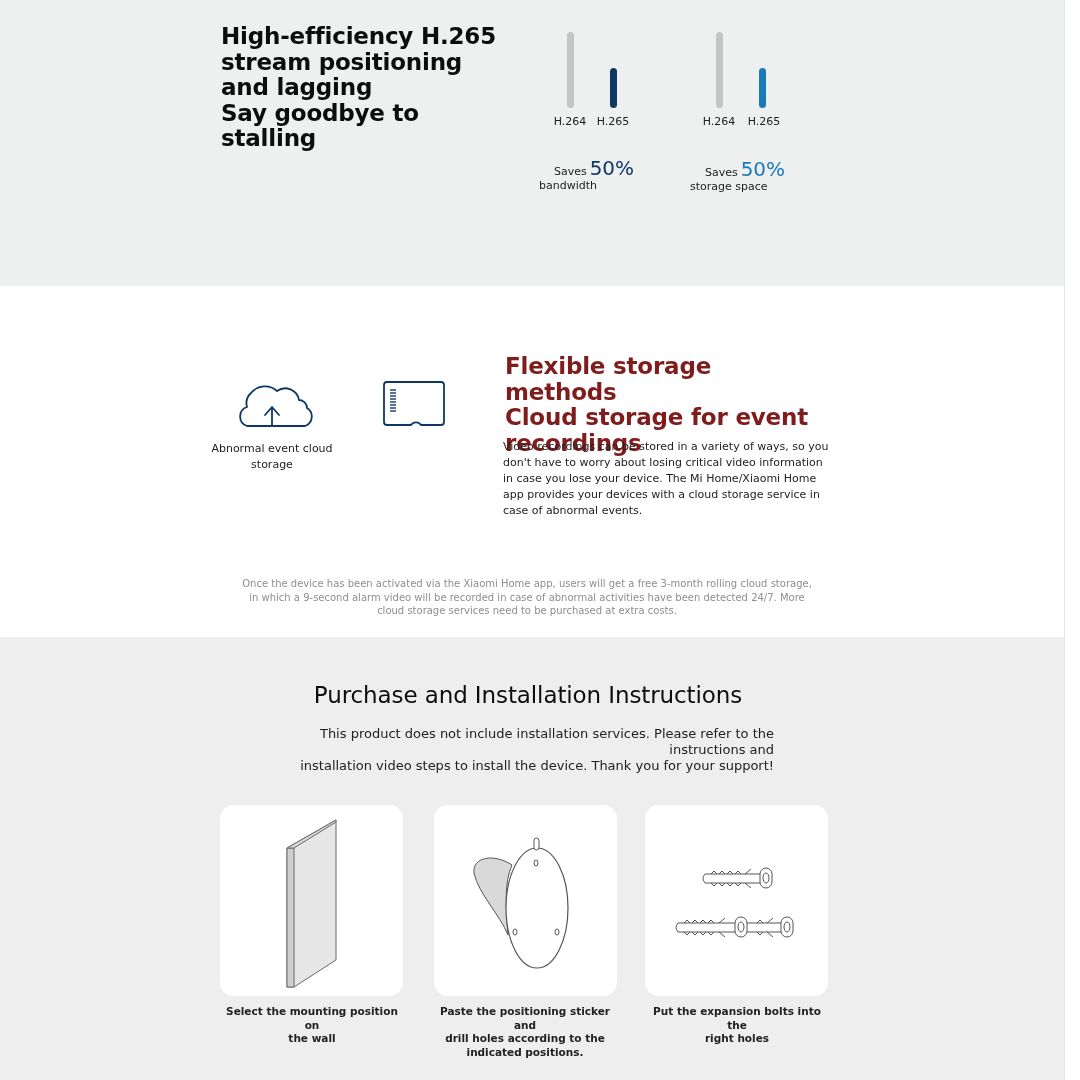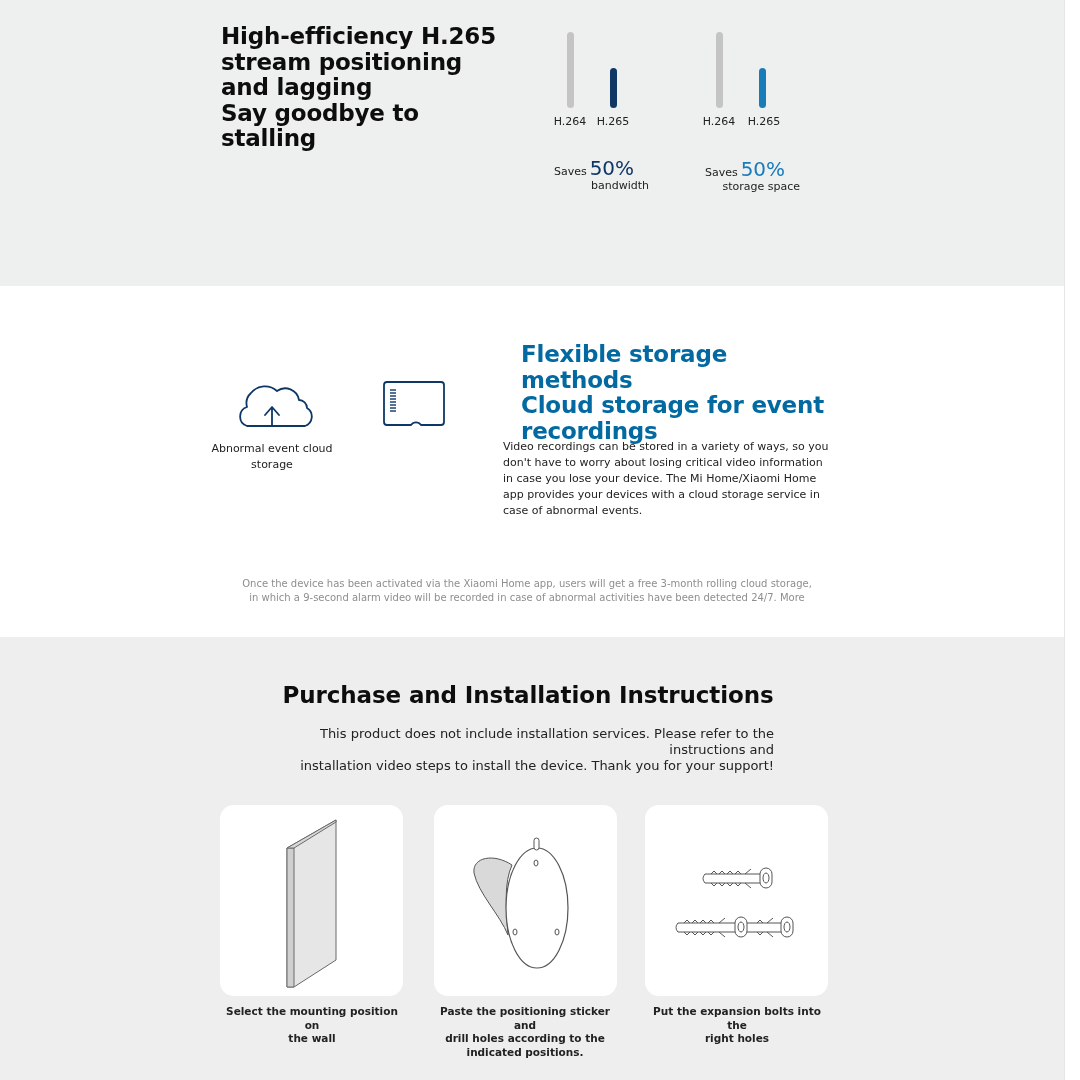--- a/index.html
+++ b/index.html
@@ -11,33 +11,33 @@
   
   .sec1 { position: absolute; left: 0; top: 0; width: 1064px; height: 286px; background: #eeefef; }
   .sec1 h1 { position: absolute; left: 221px; top: 24px; width: 300px; font-size: 23px; line-height: 25.5px; font-weight: bold; letter-spacing: -0.2px; color: #0d0d0d; }
   .sec1 .desc { position: absolute; left: 220px; top: 145px; width: 300px; font-size: 11px; line-height: 16px; color: #222; }
 
   .chart { position: absolute; top: 28px; width: 110px; height: 170px; }
   .chart .bar { position: absolute; width: 7px; border-radius: 4px; }
   .chart .lbl { position: absolute; top: 87px; font-size: 11px; color: #222; width: 44px; text-align: center; }
   .chart .saves { position: absolute; top: 128px; left: 0; width: 110px; text-align: center; font-size: 11px; color: #222; }
   .chart .saves .pct { font-size: 20px; margin-left: 3px; }
-  .chart .sub { position: absolute; top: 152px; left: 0; width: 110px; text-align: right; font-size: 11px; color: #222; }
+  .chart .sub { position: absolute; top: 152px; left: 0; width: 110px; text-align: left; font-size: 11px; color: #222; }
 
   
   .sec2 { position: absolute; left: 0; top: 286px; width: 1064px; height: 351px; background: #ffffff; }
   .feat { position: absolute; text-align: center; font-size: 11px; line-height: 16px; color: #222; }
   .feat svg { display: block; margin: 0 auto; }
-  .sec2 h2 { position: absolute; left: 505px; top: 56px; width: 320px; font-size: 23px; line-height: 25.5px; font-weight: bold; color: #0369a1; letter-spacing: -0.2px; margin-left: 16px; }
+  .sec2 h2 { position: absolute; left: 505px; top: 68px; width: 320px; font-size: 23px; line-height: 25.5px; font-weight: bold; color: #7f1d1d; letter-spacing: -0.2px; }
   .sec2 .desc { position: absolute; left: 503px; top: 153px; width: 330px; font-size: 11px; line-height: 16px; color: #222; }
   .sec2 .note { position: absolute; left: 240px; top: 291px; width: 574px; text-align: center; font-size: 10px; line-height: 13.5px; color: #8e8e8e; }
 
   
   .sec3 { position: absolute; left: 0; top: 637px; width: 1064px; height: 443px; background: #eeeeee; }
-  .sec3 h2 { position: absolute; left: 0; top: 45px; width: 1056px; text-align: center; font-size: 23px; font-weight: bold; color: #0d0d0d; letter-spacing: -0.1px; }
+  .sec3 h2 { position: absolute; left: 0; top: 45px; width: 1056px; text-align: center; font-size: 23px; font-weight: normal; color: #0d0d0d; letter-spacing: -0.1px; }
   .sec3 .intro { position: absolute; left: 290px; top: 89px; width: 484px; text-align: right; font-size: 13px; line-height: 16px; color: #222; }
   .card { position: absolute; top: 168px; width: 183px; height: 191px; background: #fff; border-radius: 14px; }
   .cap { position: absolute; top: 368px; width: 190px; text-align: center; font-size: 10.5px; line-height: 13.5px; color: #222; font-weight: bold; }
 </style>
 </head>
 <body>
 
 <div class="page">
 
   <section class="sec1">
@@ -102,20 +102,21 @@
     <h2>
       <div>Flexible storage methods</div>
       <div>Cloud storage for event</div>
       <div>recordings</div>
     </h2>
     <p class="desc">Video recordings can be stored in a variety of ways, so you don't have to worry about losing critical video information in case you lose your device. The Mi Home/Xiaomi Home app provides your devices with a cloud storage service in case of abnormal events.</p>
 
     <div class="note">
       <div>Once the device has been activated via the Xiaomi Home app, users will get a free 3-month rolling cloud storage,</div>
       <div>in which a 9-second alarm video will be recorded in case of abnormal activities have been detected 24/7. More</div>
+      <div>cloud storage services need to be purchased at extra costs.</div>
     </div>
   </section>
 
   <section class="sec3">
     <h2>Purchase and Installation Instructions</h2>
     <div class="intro">
       <div>This product does not include installation services. Please refer to the instructions and</div>
       <div>installation video steps to install the device. Thank you for your support!</div>
     </div>
 

